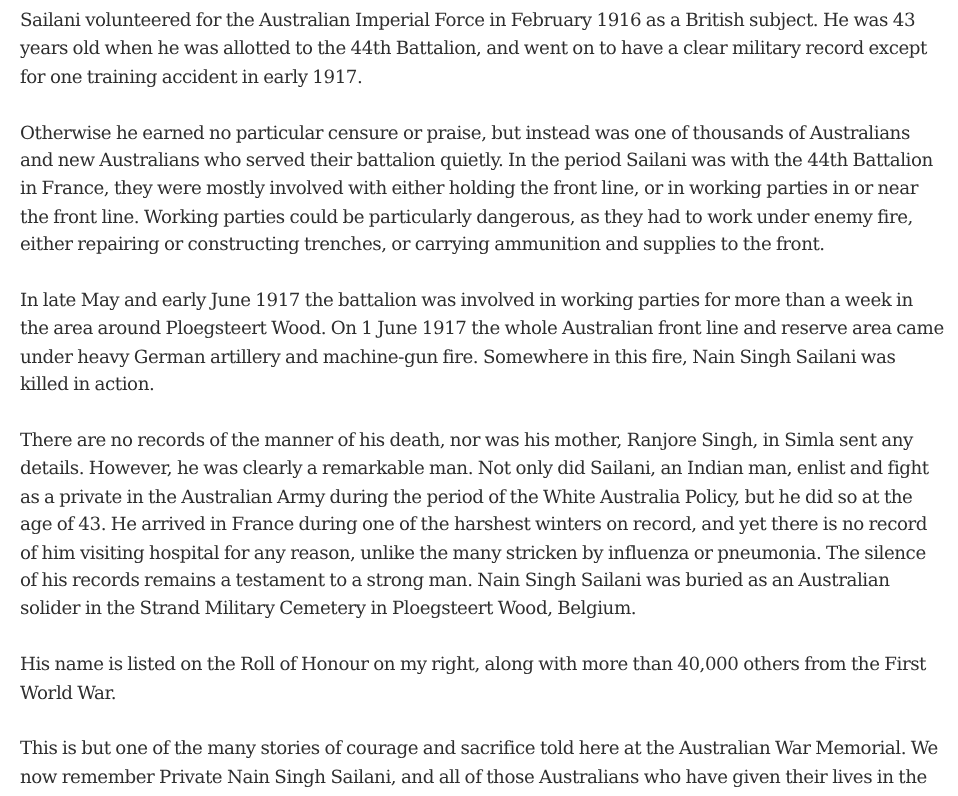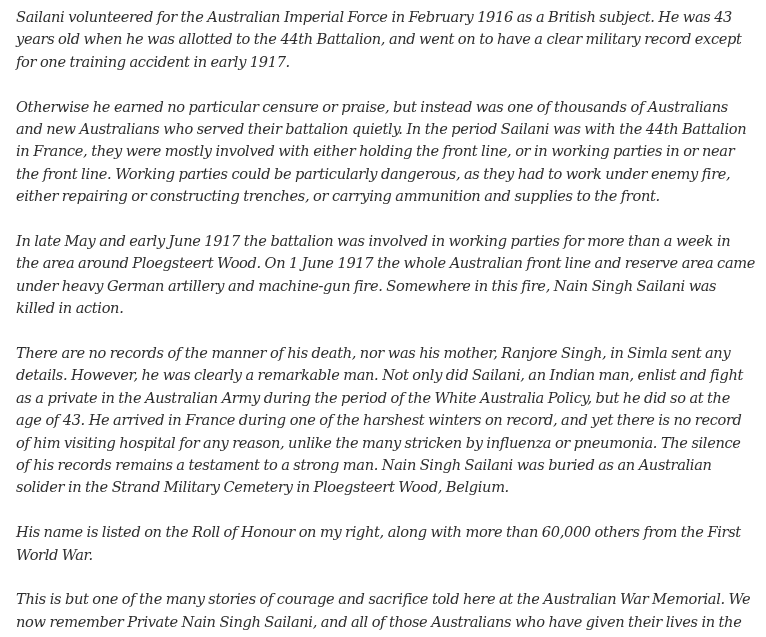--- a/index.html
+++ b/index.html
@@ -12,32 +12,31 @@
       height: 637px;
       overflow: hidden;
     }
     .article {
       padding: 6px 10px 0 16px;
       box-sizing: border-box;
       width: 766px;
     }
     .para {
       font-family: "DejaVu Serif", "Liberation Serif", serif;
-      font-style: italic;
       font-size: 14.6px;
       line-height: 22.4px;
       color: #2e2e2e;
       margin: 0 0 22.4px 0;
       letter-spacing: -0.35px;
       word-spacing: -0.5px;
     }
   </style>
 </head>
 <body>
 
 <div class="article">
   <p class="para">Sailani volunteered for the Australian Imperial Force in February 1916 as a British subject. He was 43 years old when he was allotted to the 44th Battalion, and went on to have a clear military record except for one training accident in early 1917.</p>
   <p class="para">Otherwise he earned no particular censure or praise, but instead was one of thousands of Australians and new Australians who served their battalion quietly. In the period Sailani was with the 44th Battalion in France, they were mostly involved with either holding the front line, or in working parties in or near the front line. Working parties could be particularly dangerous, as they had to work under enemy fire, either repairing or constructing trenches, or carrying ammunition and supplies to the front.</p>
   <p class="para">In late May and early June 1917 the battalion was involved in working parties for more than a week in the area around Ploegsteert Wood. On 1 June 1917 the whole Australian front line and reserve area came under heavy German artillery and machine-gun fire. Somewhere in this fire, Nain Singh Sailani was killed in action.</p>
   <p class="para">There are no records of the manner of his death, nor was his mother, Ranjore Singh, in Simla sent any details. However, he was clearly a remarkable man. Not only did Sailani, an Indian man, enlist and fight as a private in the Australian Army during the period of the White Australia Policy, but he did so at the age of 43. He arrived in France during one of the harshest winters on record, and yet there is no record of him visiting hospital for any reason, unlike the many stricken by influenza or pneumonia. The silence of his records remains a testament to a strong man. Nain Singh Sailani was buried as an Australian solider in the Strand Military Cemetery in Ploegsteert Wood, Belgium.</p>
-  <p class="para">His name is listed on the Roll of Honour on my right, along with more than 60,000 others from the First World War.</p>
+  <p class="para">His name is listed on the Roll of Honour on my right, along with more than 40,000 others from the First World War.</p>
   <p class="para">This is but one of the many stories of courage and sacrifice told here at the Australian War Memorial. We now remember Private Nain Singh Sailani, and all of those Australians who have given their lives in the service of our nation."</p>
 </div>
 
 </body></html>

